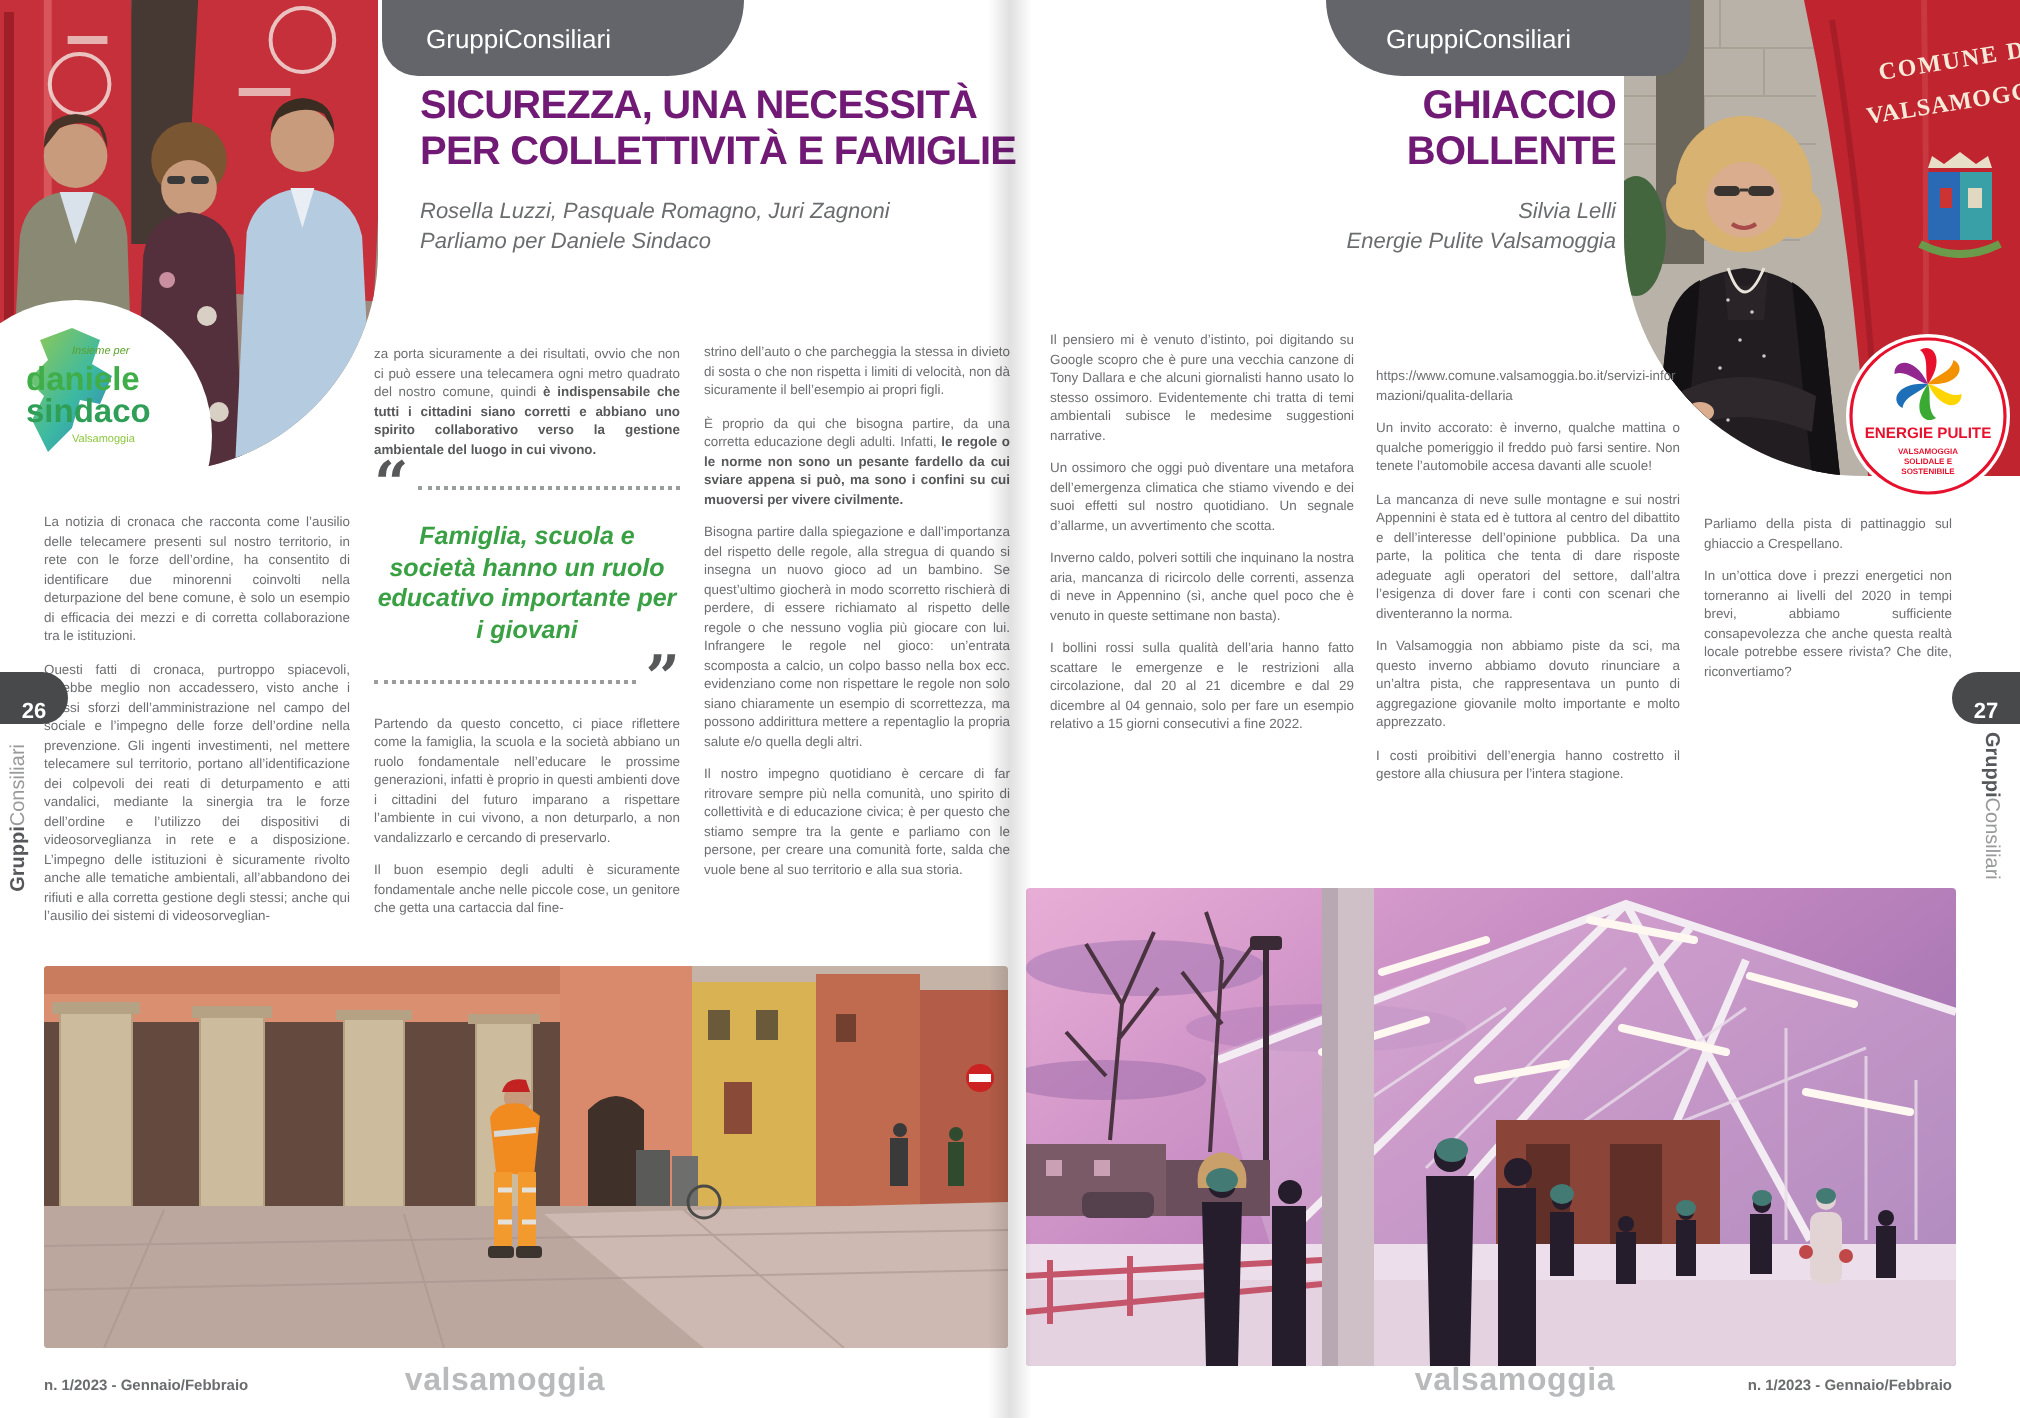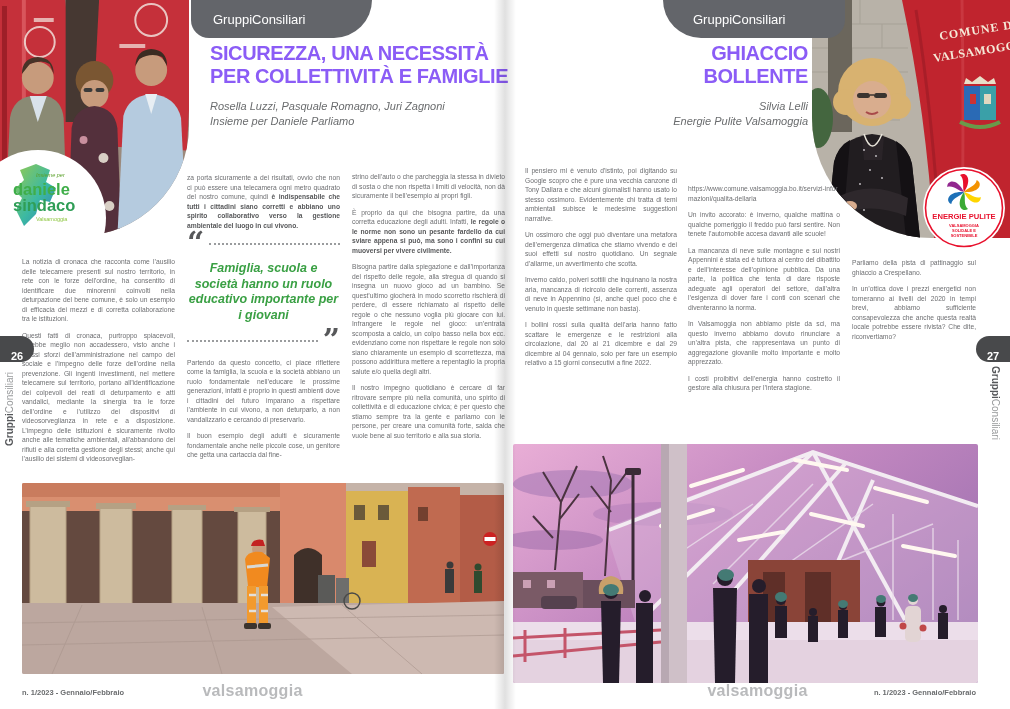--- a/index.html
+++ b/index.html
@@ -8,21 +8,21 @@
   .abs{position:absolute;}
   
   #seam{left:494px;top:0;width:22px;height:709px;
         background:linear-gradient(90deg,rgba(0,0,0,0) 0%,rgba(0,0,0,0.12) 50%,rgba(0,0,0,0) 100%);z-index:5;}
   
   .header-tab{top:0;height:38px;background:#63656a;color:#fff;font-weight:normal;font-size:13px;
               display:flex;align-items:center;z-index:4;}
   #tab-left{left:191px;width:159px;border-radius:0 0 38px 18px;padding-left:22px;}
   #tab-right{left:663px;width:152px;border-radius:0 0 18px 38px;padding-left:30px;}
   
-  .art-title{font-weight:800;font-size:20px;line-height:1.16;color:#8b5cf6;letter-spacing:-0.4px;z-index:3;}
+  .art-title{font-weight:800;font-size:20px;line-height:1.16;color:#701a75;letter-spacing:-0.4px;z-index:3;}
   #title-left{left:210px;top:42px;width:300px;}
   #title-right{left:608px;top:42px;width:200px;text-align:right;}
   .byline{font-style:italic;font-size:11px;line-height:1.35;color:#6a6c6e;z-index:3;}
   #byline-left{left:210px;top:99px;width:300px;}
   #byline-right{left:558px;top:99px;width:250px;text-align:right;font-style:italic;}
   
   .col{font-size:6.7px;line-height:1.42;text-align:justify;color:#6d6e71;z-index:2;}
   .col p{margin:0 0 7px 0;}
   .col b{color:#57585a;}
   #l-col1{left:22px;top:257px;width:153px;}
@@ -137,21 +137,21 @@
   <div class="abs header-tab" id="tab-left">
     <span>GruppiConsiliari</span>
   </div>
 
   <div class="abs art-title" id="title-left">
     <div>SICUREZZA, UNA NECESSITÀ</div>
     <div>PER COLLETTIVITÀ E FAMIGLIE</div>
   </div>
   <div class="abs byline" id="byline-left">
     <div>Rosella Luzzi, Pasquale Romagno, Juri Zagnoni</div>
-    <div>Insieme per Daniele Parliamo</div>
+    <div>Parliamo per Daniele Sindaco</div>
   </div>
 
   <div class="abs pagenum-tab" id="pagenum-left">
     <span>26</span>
   </div>
   <div class="abs vlabel" id="vlabel-left">
     <b>Gruppi</b><span>Consiliari</span>
   </div>
 
   <div class="abs col" id="l-col1">

